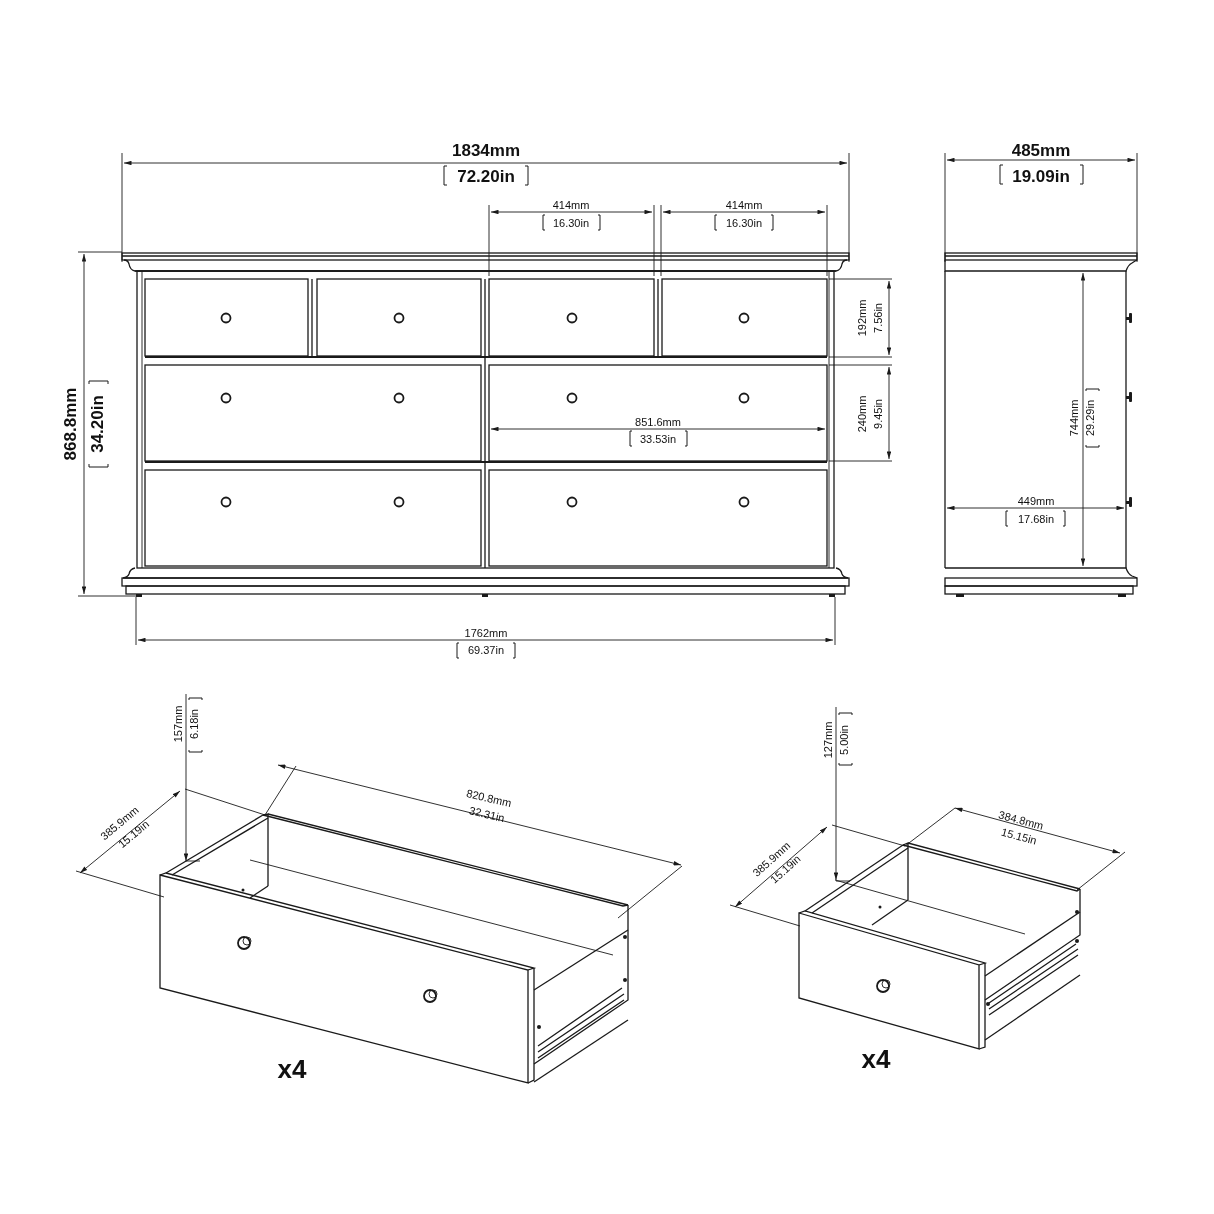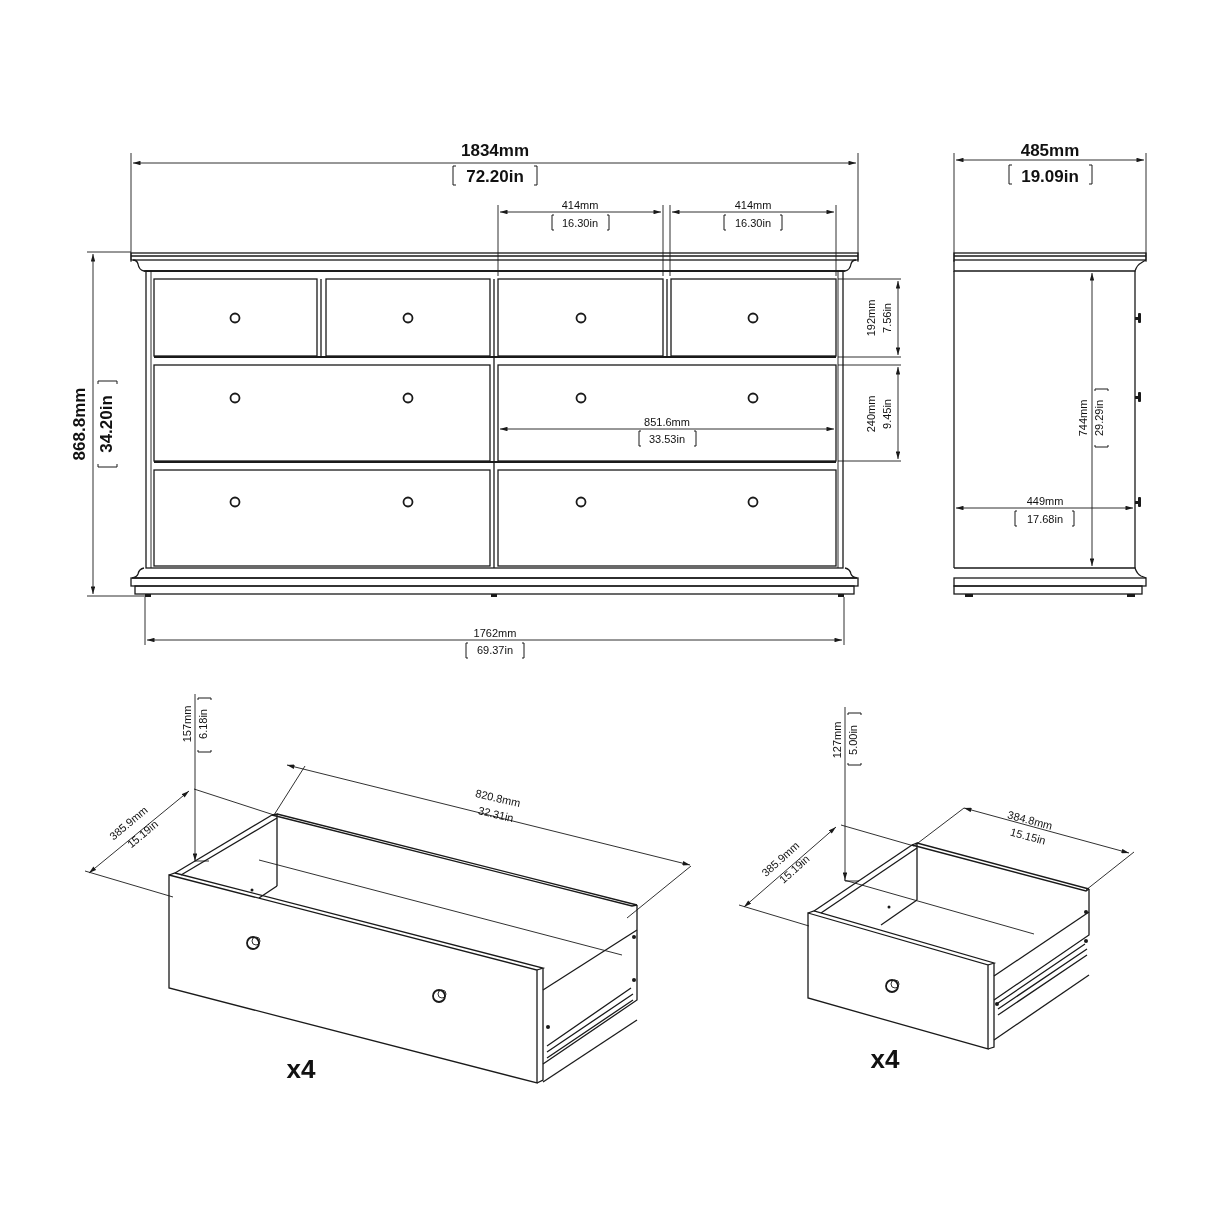--- a/index.html
+++ b/index.html
@@ -1,17 +1,17 @@
 <!DOCTYPE html>
 <html><head>
   <meta charset="utf-8">
   <style>
     html, body { margin: 0; padding: 0; background: #ffffff; }
     body { width: 1214px; height: 1214px; overflow: hidden; }
-    #canvas { position: absolute; left: 9px; top: 0; width: 1014px; height: 1214px; }
+    #canvas { position: absolute; left: 0; top: 0; width: 1014px; height: 1214px; }
     svg { display: block; }
     .ln { stroke: #1a1a1a; stroke-width: 1.3; fill: none; }
     .thin { stroke: #1a1a1a; stroke-width: 0.9; fill: none; }
     .thick { stroke: #1a1a1a; stroke-width: 2; fill: none; }
     .dim { stroke: #1a1a1a; stroke-width: 0.9; fill: none; }
     .knob { stroke: #1a1a1a; stroke-width: 1.8; fill: #fff; }
     .foot { fill: #1a1a1a; }
     .t { font-family: "Liberation Sans", sans-serif; fill: #111; }
     .tb { font-family: "Liberation Sans", sans-serif; fill: #111; font-weight: bold; }
     .br { stroke: #1a1a1a; stroke-width: 1; fill: none; }

